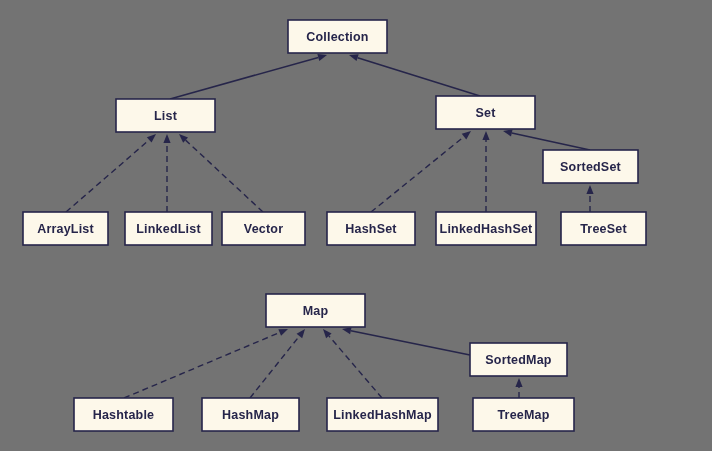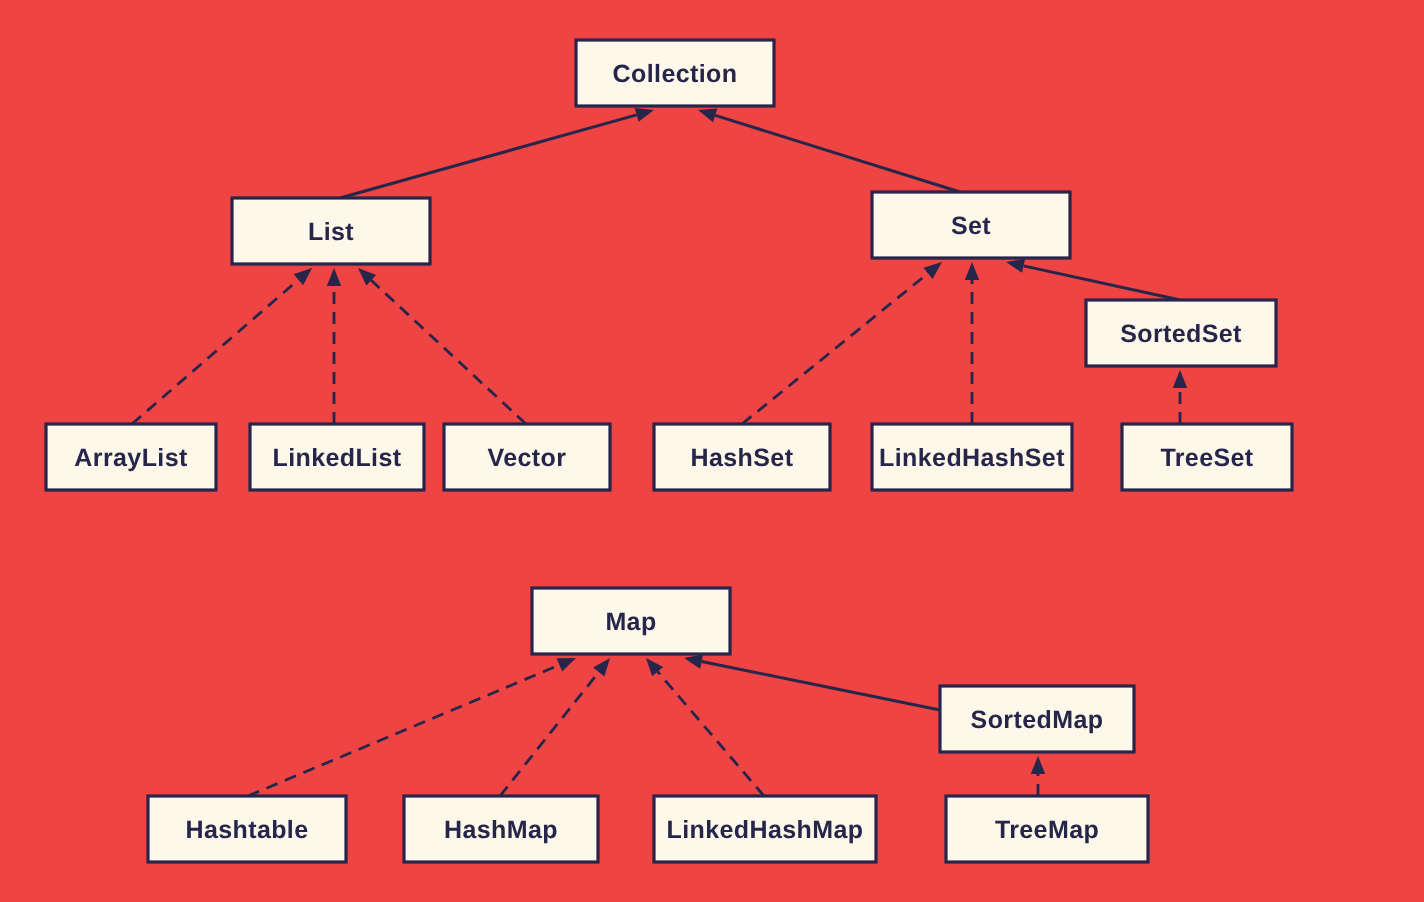--- a/index.html
+++ b/index.html
@@ -10,21 +10,21 @@
   body {
     width: 712px;
     height: 451px;
     font-family: "Liberation Sans", sans-serif;
     overflow: hidden;
   }
   #diagram-root {
     position: relative;
     width: 712px;
     height: 451px;
-    background: #ef4444;
+    background: #737373;
   }
   svg.diagram-canvas {
     display: block;
     width: 712px;
     height: 451px;
   }
   .node-box {
     fill: #fdf8ea;
     stroke: #26254a;
     stroke-width: 1.6;

